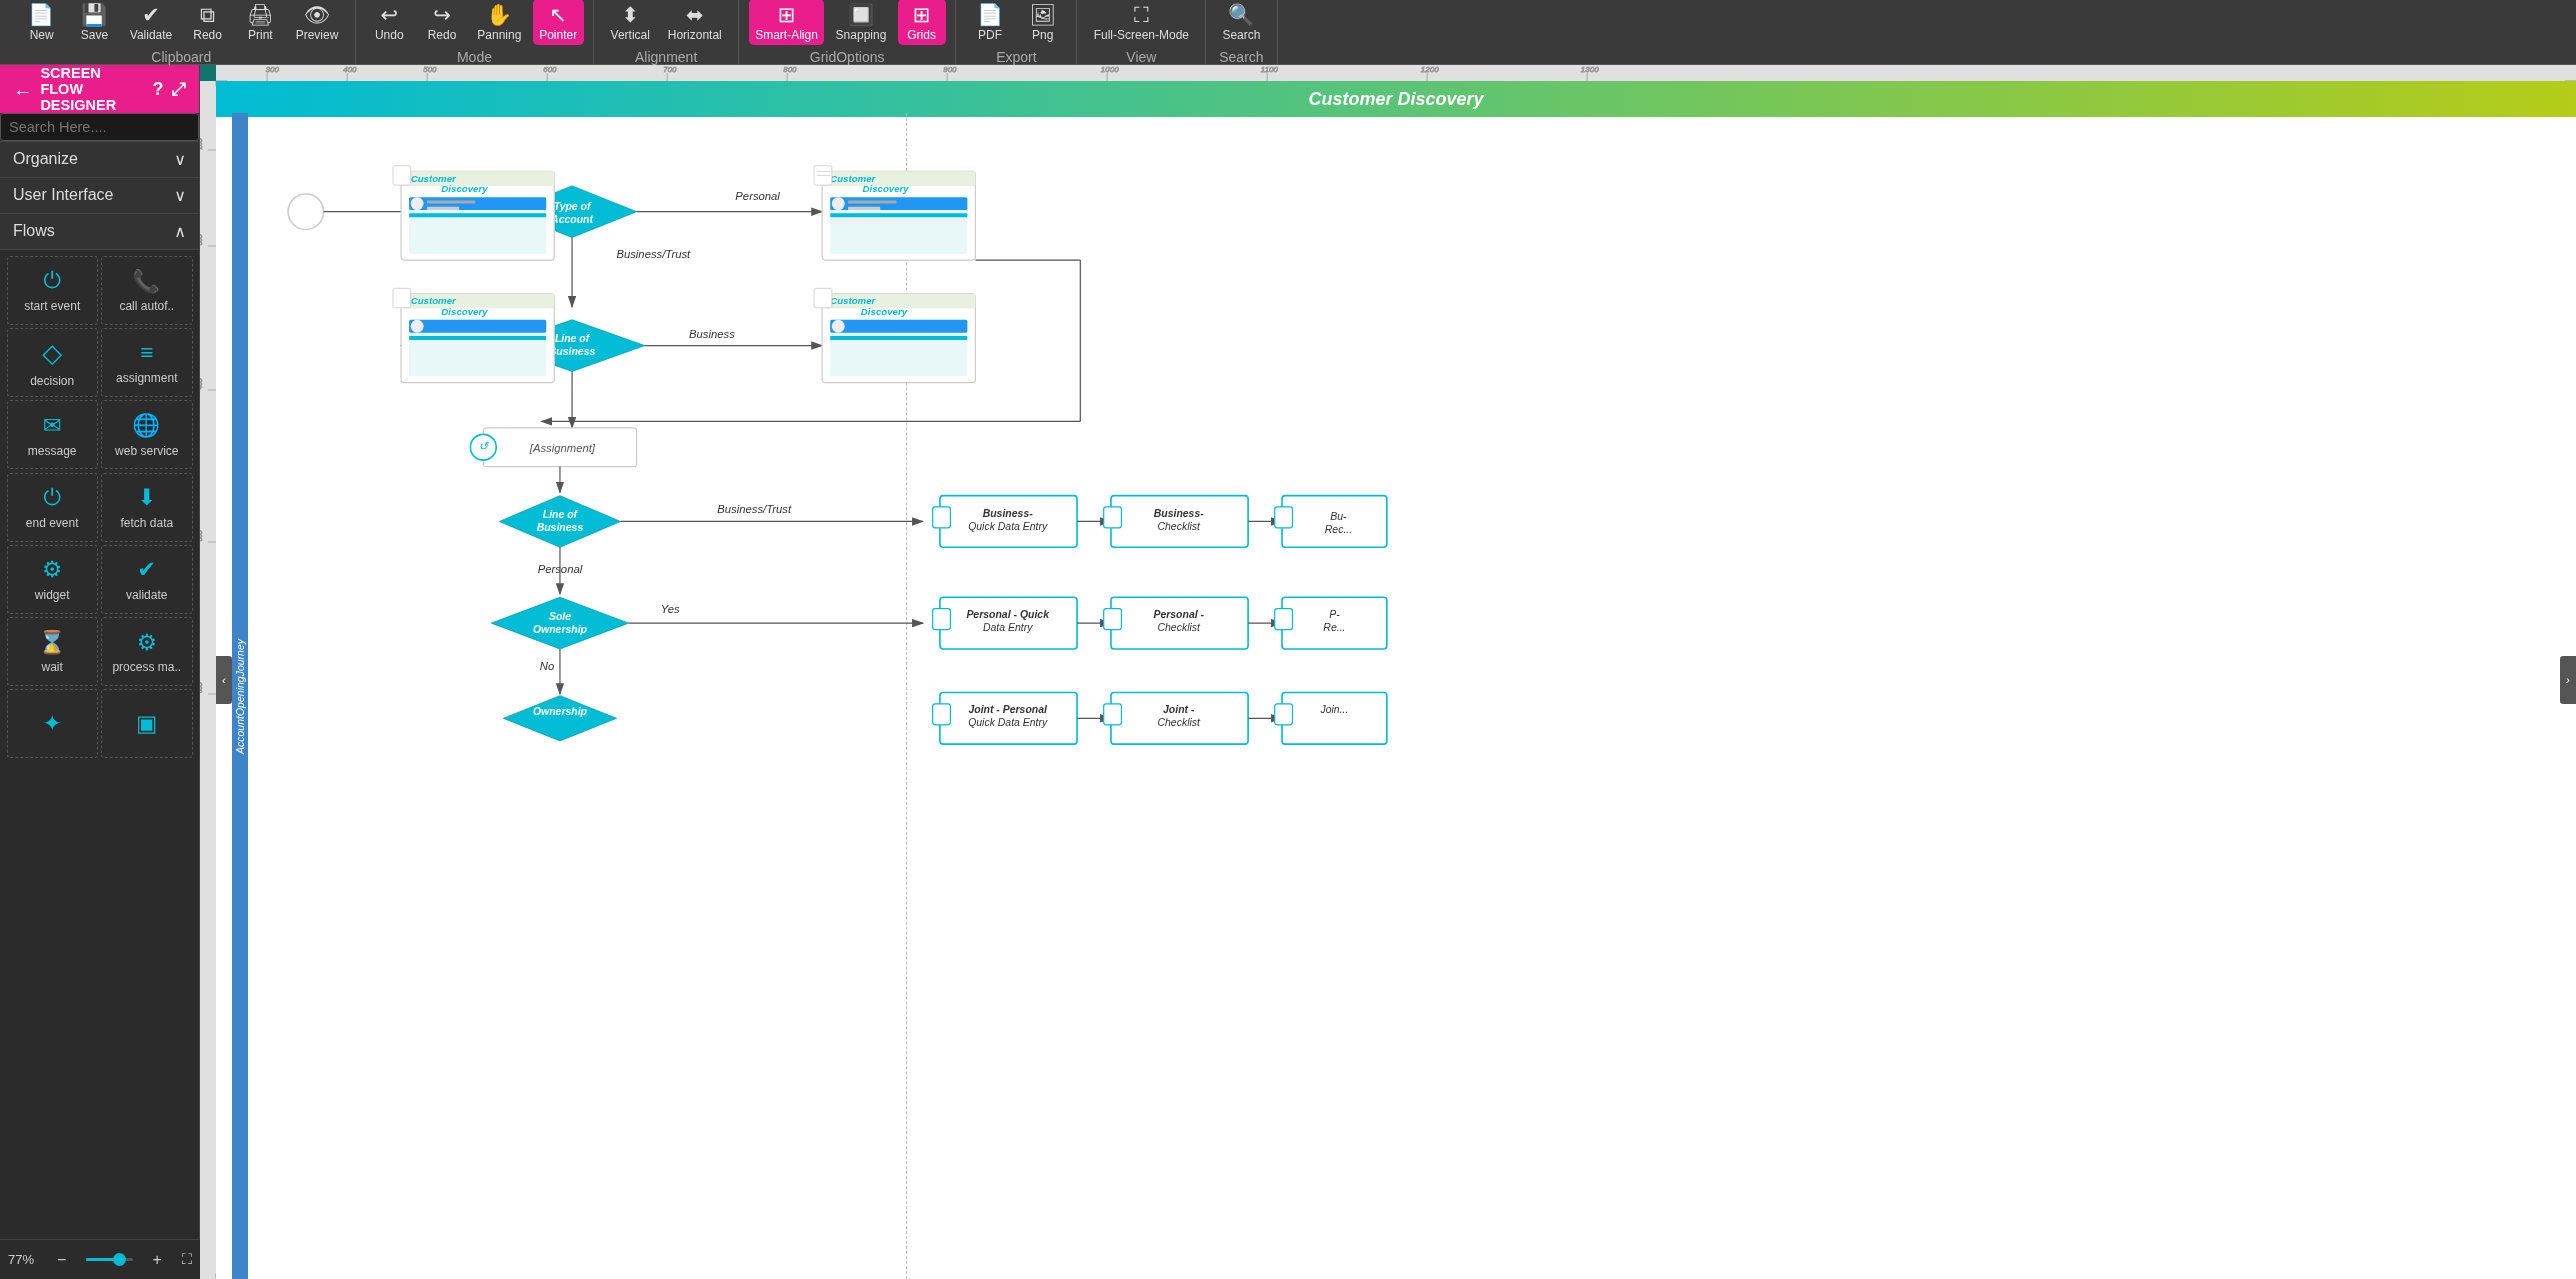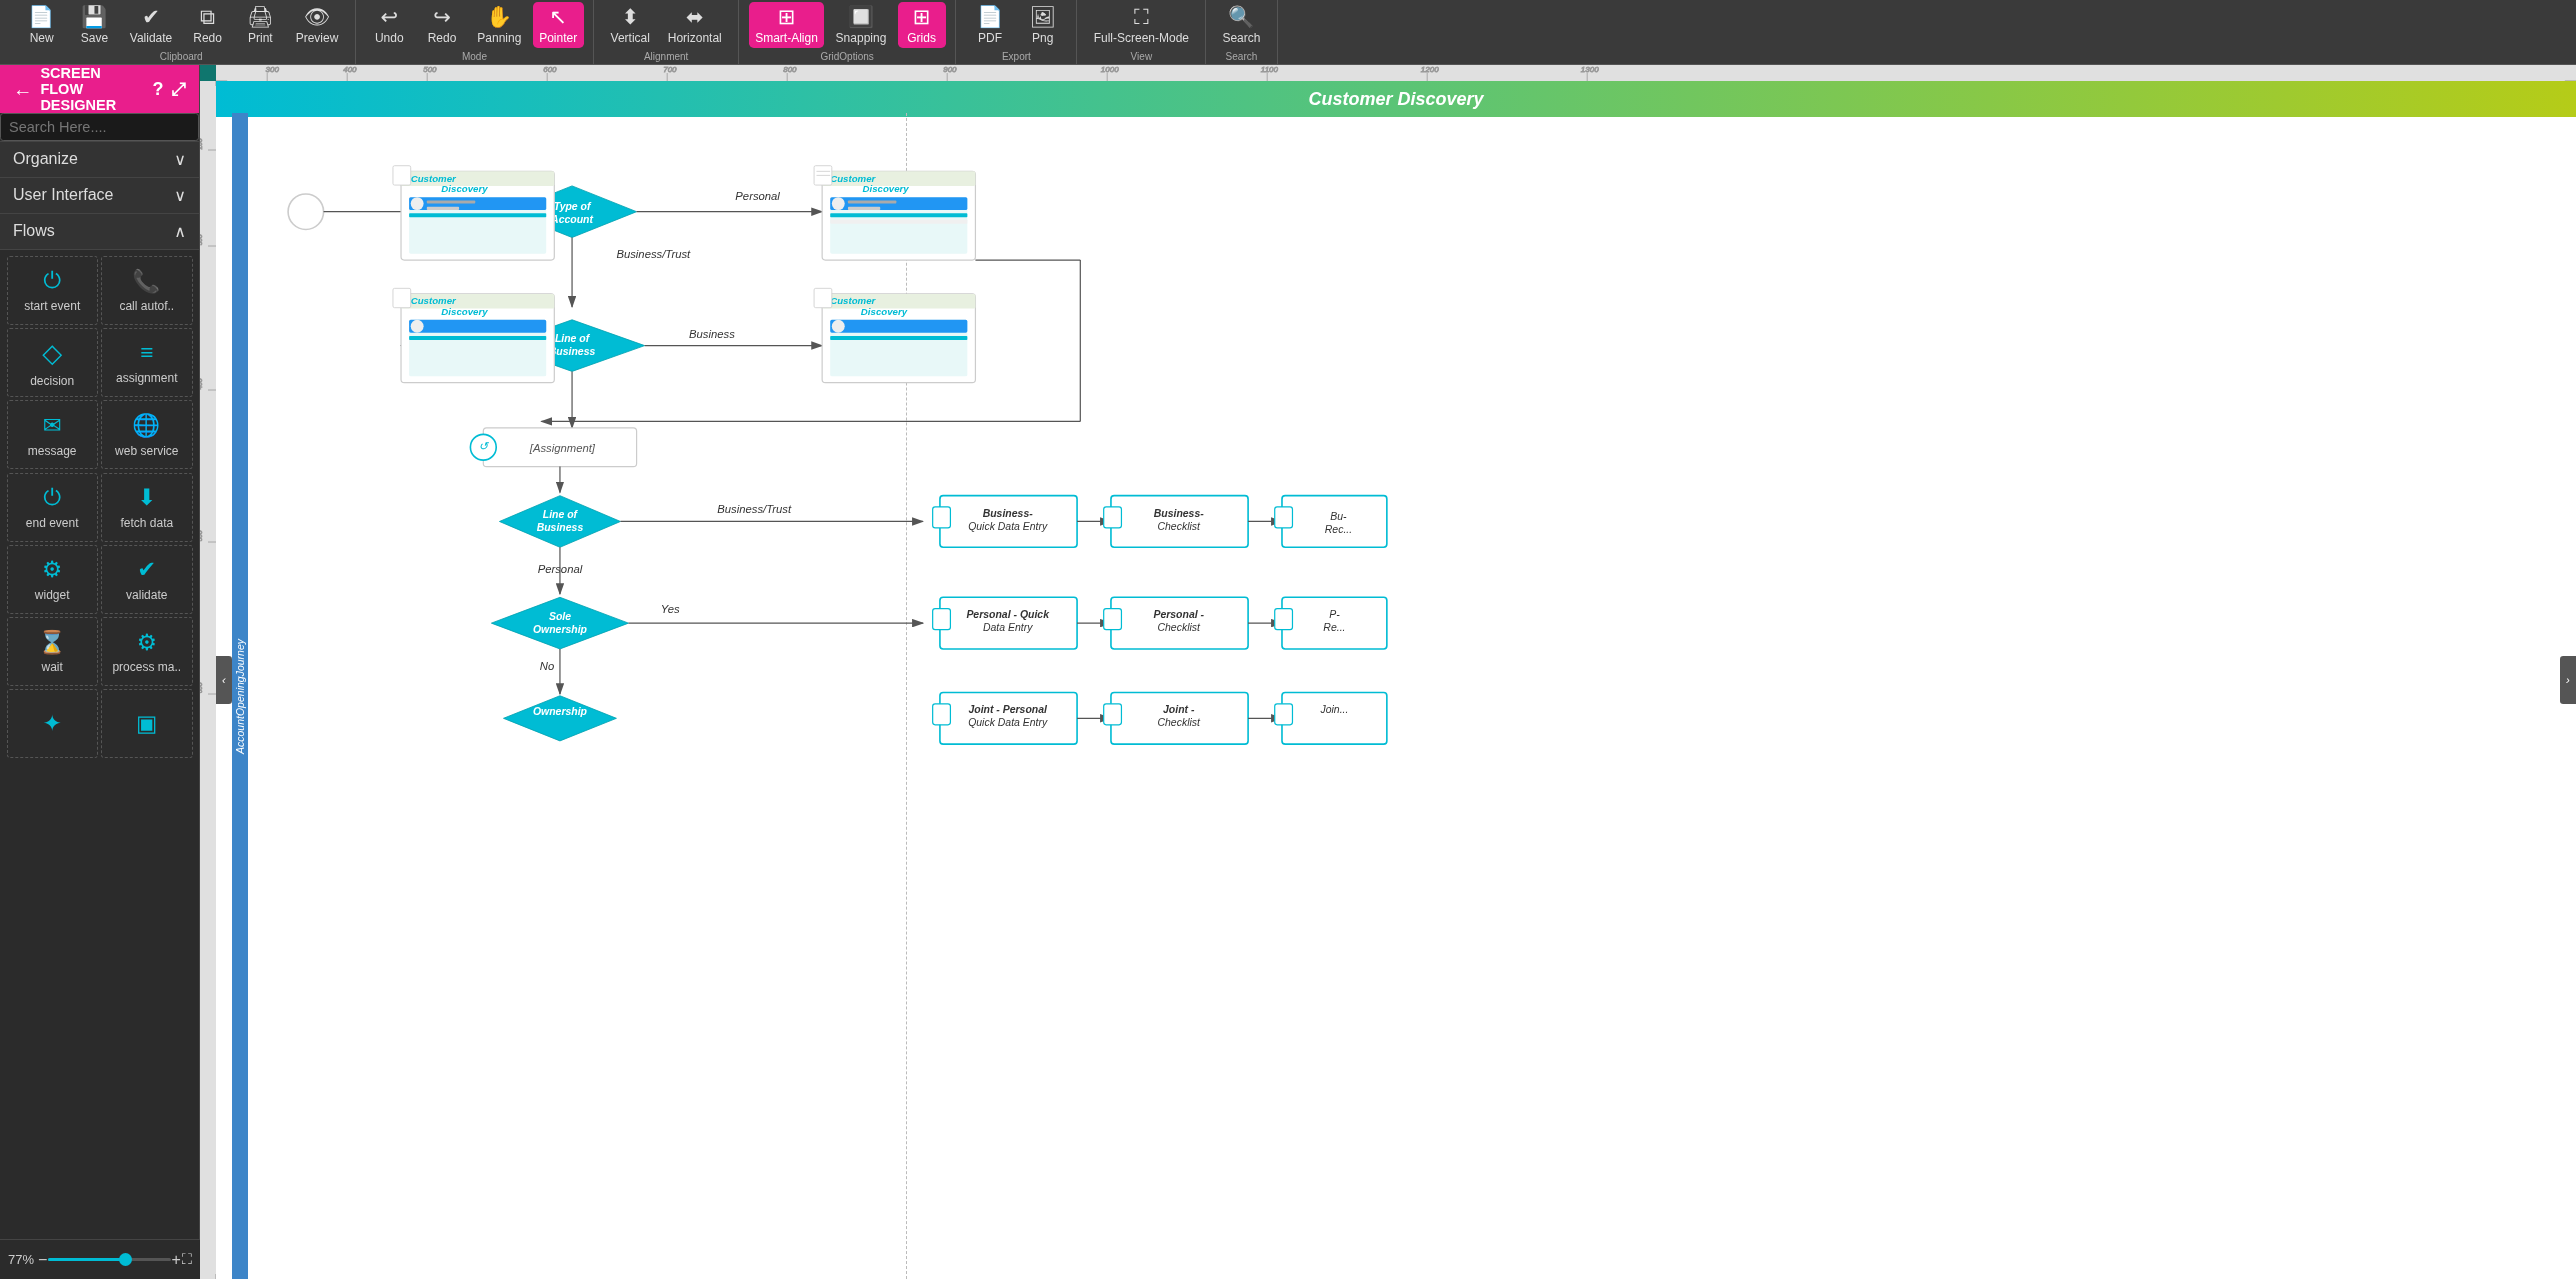--- a/index.html
+++ b/index.html
@@ -18,21 +18,21 @@
       display: flex;
       flex-direction: column;
       align-items: center;
       padding: 0 9.7px;
       border-right: 0.8px solid #555;
       height: 100%;
       justify-content: center;
       gap: 3.2px;
     }
     .toolbar-section-label {
-      font-size: 10px;
+      font-size: 14px;
       color: #aaa;
       text-align: right;
     }
     .toolbar-group {
       display: flex;
       align-items: center;
       gap: 4.8px;
     }
     .toolbar-btn {
       display: flex;
@@ -130,21 +130,21 @@
       position: absolute;
       bottom: 0;
       left: 0;
       width: 200px;
       height: 40px;
       background: #2b2b2b;
       border-top: 0.8px solid #444;
       display: flex;
       align-items: center;
       padding: 0 8px;
-      gap: 1px;
+      gap: 20px;
       color: #ccc;
       font-size: 14.5px;
     }
     .zoom-slider {
       flex: 1;
       height: 3.2px;
       background: #555;
       border-radius: 1.6px;
       position: relative;
     }

